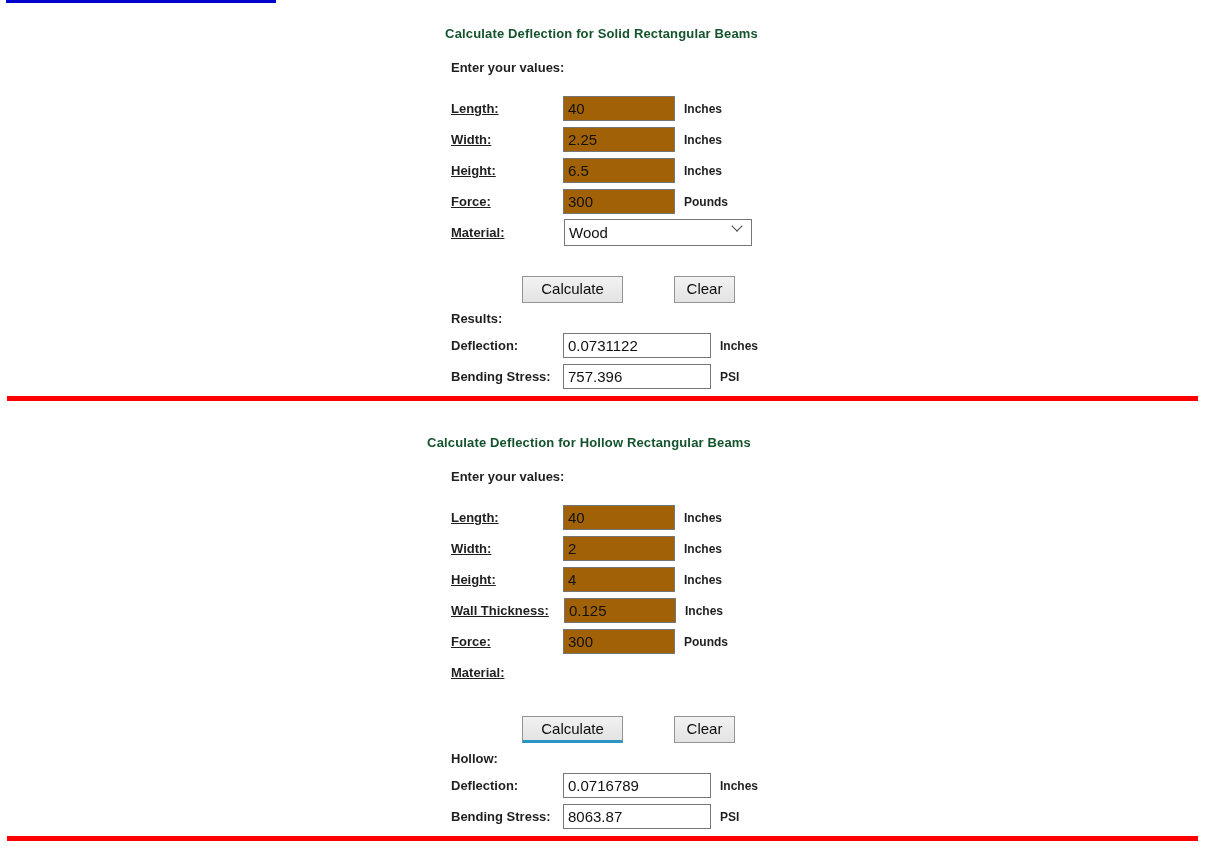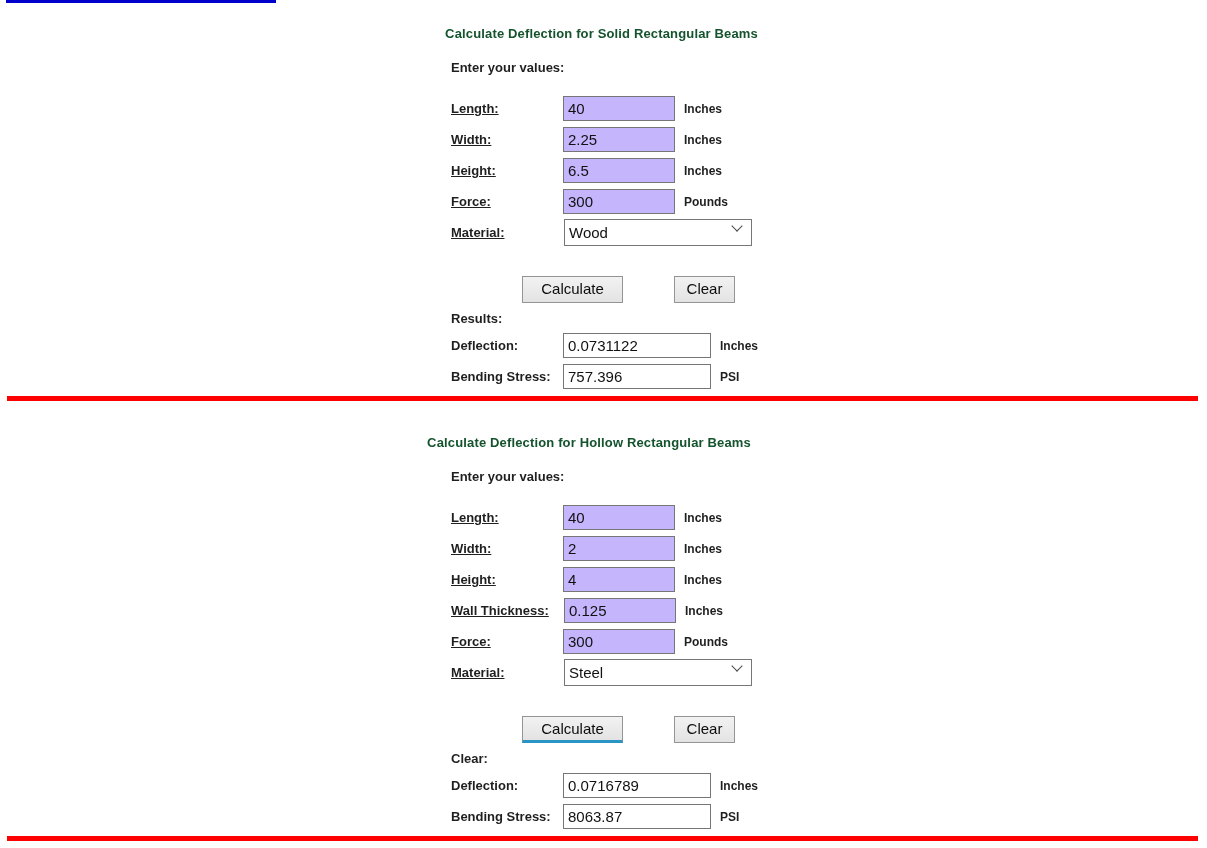--- a/index.html
+++ b/index.html
@@ -88,21 +88,21 @@
   }
   .field-input {
     font-family: "Liberation Sans", sans-serif;
     font-size: 15px;
     color: #111111;
     width: 104px;
     height: 21px;
     box-sizing: content-box;
     padding: 1px 2px 1px 4px;
     border: 1px solid #767676;
-    background: #c4b5fd;
+    background: #a16207;
     outline: none;
     line-height: 21px;
   }
   .field-unit {
     font-size: 12px;
     font-weight: bold;
     color: #1f1f1f;
     margin-left: 9px;
     white-space: nowrap;
   }
@@ -321,34 +321,30 @@
     </div>
 
     <div class="field-row">
       <span class="field-label">Force:</span>
       <input class="field-input" type="text" value="300" style="">
       <span class="field-unit">Pounds</span>
     </div>
 
     <div class="field-row">
       <span class="field-label">Material:</span>
-      <div class="field-select">
-        <span class="sel-value">Steel</span>
-        <span class="chev"></span>
-      </div>
     </div>
 
   </div>
 
   <div class="button-row">
     <div class="btn focused" id="btn-calculate-hollow">Calculate</div>
     <div class="btn" id="btn-clear-hollow">Clear</div>
   </div>
 
-  <div class="results-label">Clear:</div>
+  <div class="results-label">Hollow:</div>
 
   <div class="result-list">
     <div class="result-row">
       <span class="result-label">Deflection:</span>
       <input class="result-input" type="text" readonly="" value="0.0716789" style="">
       <span class="result-unit">Inches</span>
     </div>
     <div class="result-row">
       <span class="result-label">Bending Stress:</span>
       <input class="result-input" type="text" readonly="" value="8063.87" style="">

